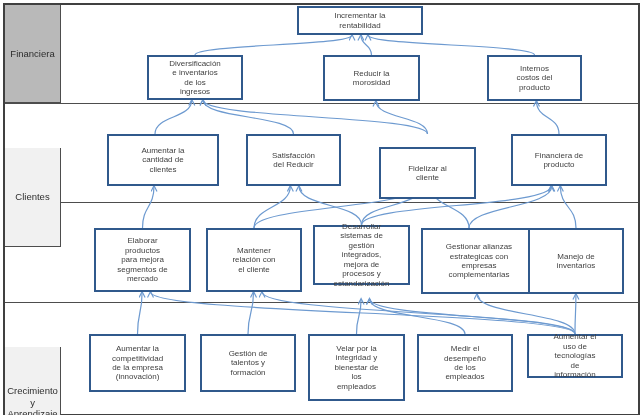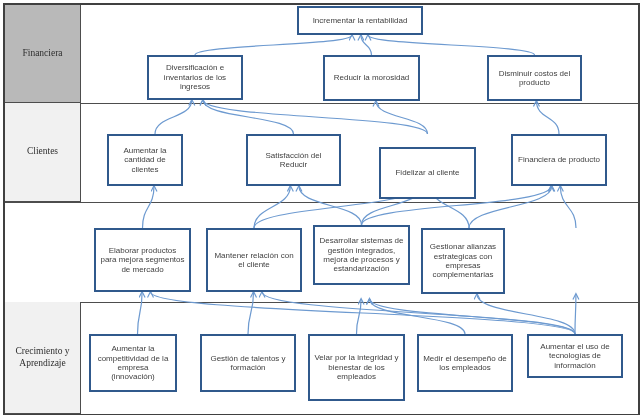--- a/index.html
+++ b/index.html
@@ -11,36 +11,36 @@
     --box-border:#30598C; --arrow:#6D9AD0;
     --shade-dark:#B9B9B9; --shade-light:#F1F1F1;
     --grid:#4D4D4D; --text:#3F3F3F;
   }
   #frame{
     position:absolute;left:3px;top:3px;width:633px;height:409px;
     border:2px solid #404040;background:#fff;
   }
   .hline{position:absolute;left:0;right:0;height:1px;background:var(--grid);z-index:0;}
   .rowcell{
-    position:absolute;left:0;width:76px;box-sizing:border-box;
+    position:absolute;left:0;width:56px;box-sizing:border-box;
     border-right:1px solid var(--grid);border-bottom:1px solid var(--grid);
     display:flex;align-items:center;justify-content:center;text-align:center;
-    font-size:9.5px;line-height:1.25;color:#2e2e2e;z-index:2;padding:0 7px;font-family:Liberation Serif, serif;
+    font-size:9.5px;line-height:1.25;color:#2e2e2e;z-index:2;padding:0 7px;
   }
   .rowcell:last-of-type{border-bottom:none;}
   .shade-dark{background:var(--shade-dark);}
-  .shade-light{background:var(--shade-light);}
+  .shade-light{background:var(--shade-light);margin-top:45px;}
   #edges-svg{position:absolute;left:0;top:0;z-index:1;pointer-events:none;}
   .edge{fill:none;stroke:var(--arrow);stroke-width:1.2px;}
   .edge-head{fill:none;stroke:var(--arrow);stroke-width:1.2px;}
   .node{
     position:absolute;background:#fff;border:2px solid var(--box-border);
     box-sizing:border-box;display:flex;align-items:center;justify-content:center;
     text-align:center;font-size:8px;line-height:1.18;color:var(--text);
-    padding:1px 4px;z-index:2;
+    padding:1px 21px;z-index:2;
   }
 </style>
 </head>
 <body>
 
 <div id="frame">
 
   <div class="hline" style="top:98px"></div>
   <div class="hline" style="top:197px"></div>
   <div class="hline" style="top:297px"></div>
@@ -79,31 +79,32 @@
       <path d="M 570 329 C 570 307, 145.5 309, 145.5 287" class="edge" marker-end="url(#arw)"></path>
       <path d="M 570 329 C 570 307, 257 309, 257 287" class="edge" marker-end="url(#arw)"></path>
       <path d="M 570 329 C 570 309.75, 364.5 313.25, 364.5 294" class="edge" marker-end="url(#arw)"></path>
       <path d="M 570 329 C 570 307, 472 311, 472 289" class="edge" marker-end="url(#arw)"></path>
       <path d="M 570 329 C 570 307, 570.92 311, 570.92 289" class="edge" marker-end="url(#arw)"></path>
     </svg>
 
   <div class="node" style="left:292px;top:1px;width:126px;height:29px">Incrementar la rentabilidad</div>
   <div class="node" style="left:142px;top:50px;width:96px;height:45px">Diversificación e inventarios de los ingresos</div>
   <div class="node" style="left:318px;top:50px;width:97px;height:46px">Reducir la morosidad</div>
-  <div class="node" style="left:482px;top:50px;width:95px;height:46px">Disminuir costos del producto</div>
+  <div class="node" style="left:482px;top:50px;width:95px;height:46px">Internos costos del producto</div>
 
-  <div class="node" style="left:102px;top:129px;width:76px;height:52px">Aumentar la cantidad de clientes</div>
+  <div class="node" style="left:102px;top:129px;width:112px;height:52px">Aumentar la cantidad de clientes</div>
   <div class="node" style="left:241px;top:129px;width:95px;height:52px">Satisfacción del Reducir</div>
   <div class="node" style="left:374px;top:142px;width:97px;height:52px">Fidelizar al cliente</div>
   <div class="node" style="left:506px;top:129px;width:96px;height:52px">Financiera de producto</div>
 
   <div class="node" style="left:89px;top:223px;width:97px;height:64px">Elaborar productos para mejora segmentos de mercado</div>
   <div class="node" style="left:201px;top:223px;width:96px;height:64px">Mantener relación con el cliente</div>
   <div class="node" style="left:308px;top:220px;width:97px;height:60px">Desarrollar sistemas de gestión integrados, mejora de procesos y estandarización</div>
-  <div class="node" style="left:416px;top:223px;width:84px;height:66px">Gestionar alianzas estrategicas con empresas complementarias</div>
+  <div class="node" style="left:416px;top:223px;width:116px;height:66px">Gestionar alianzas estrategicas con empresas complementarias</div>
+  <div class="node" style="left:523px;top:223px;width:96px;height:66px">Manejo de inventarios</div>
 
-  <div class="node" style="left:84px;top:329px;width:88px;height:58px">Aumentar la competitividad de la empresa (innovación)</div>
+  <div class="node" style="left:84px;top:329px;width:97px;height:58px">Aumentar la competitividad de la empresa (innovación)</div>
   <div class="node" style="left:195px;top:329px;width:96px;height:58px">Gestión de talentos y formación</div>
   <div class="node" style="left:303px;top:329px;width:97px;height:67px">Velar por la integridad y bienestar de los empleados</div>
   <div class="node" style="left:412px;top:329px;width:96px;height:58px">Medir el desempeño de los empleados</div>
   <div class="node" style="left:522px;top:329px;width:96px;height:44px">Aumentar el uso de tecnologías de información</div>
 
 </div>
 
 </body></html>

